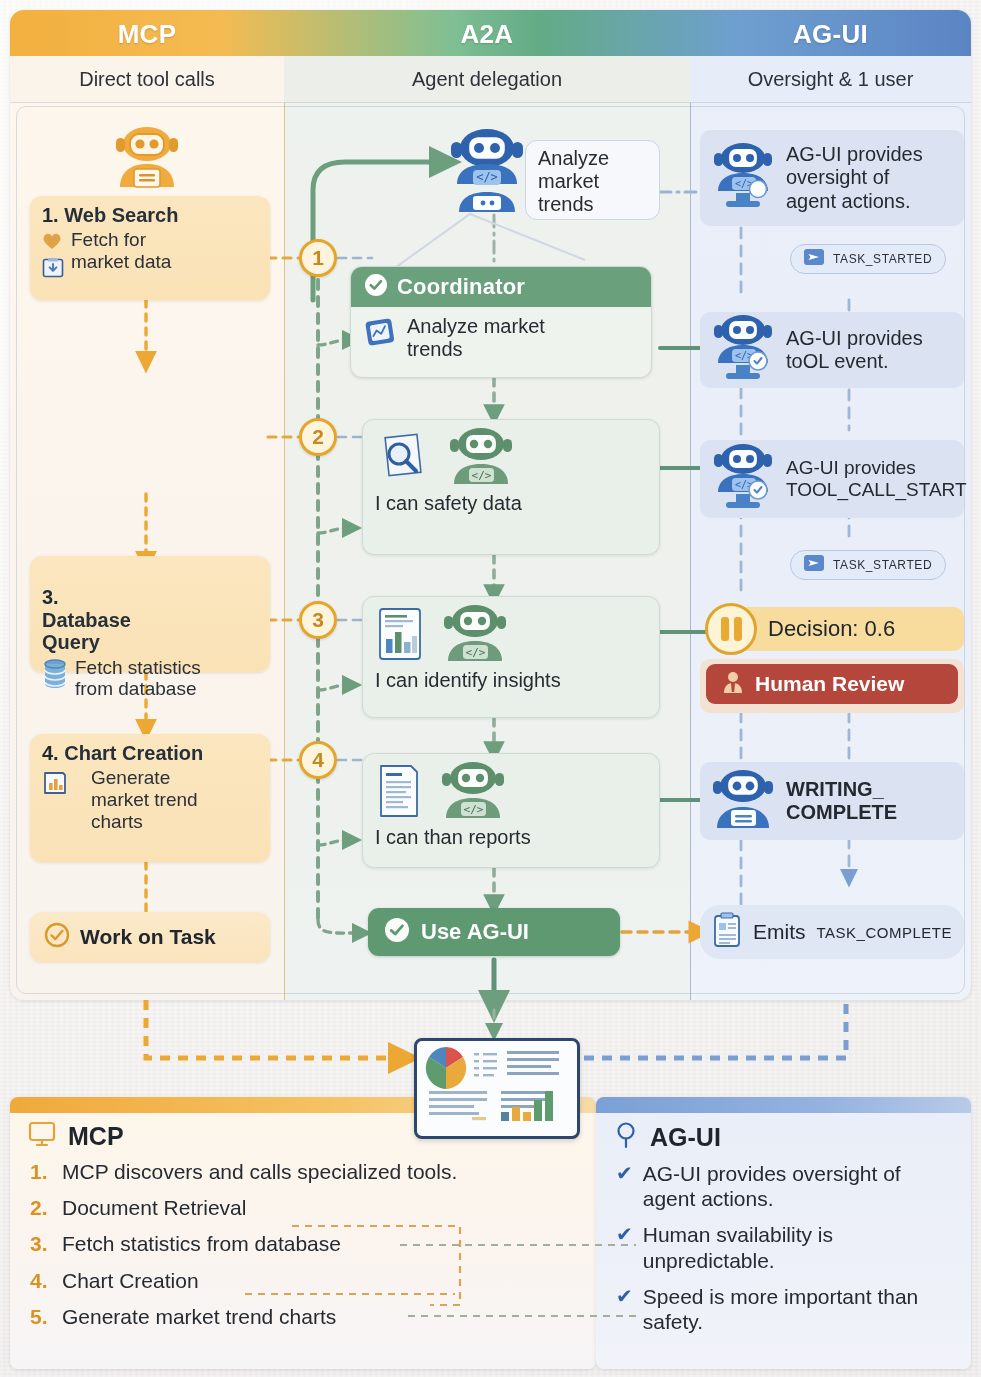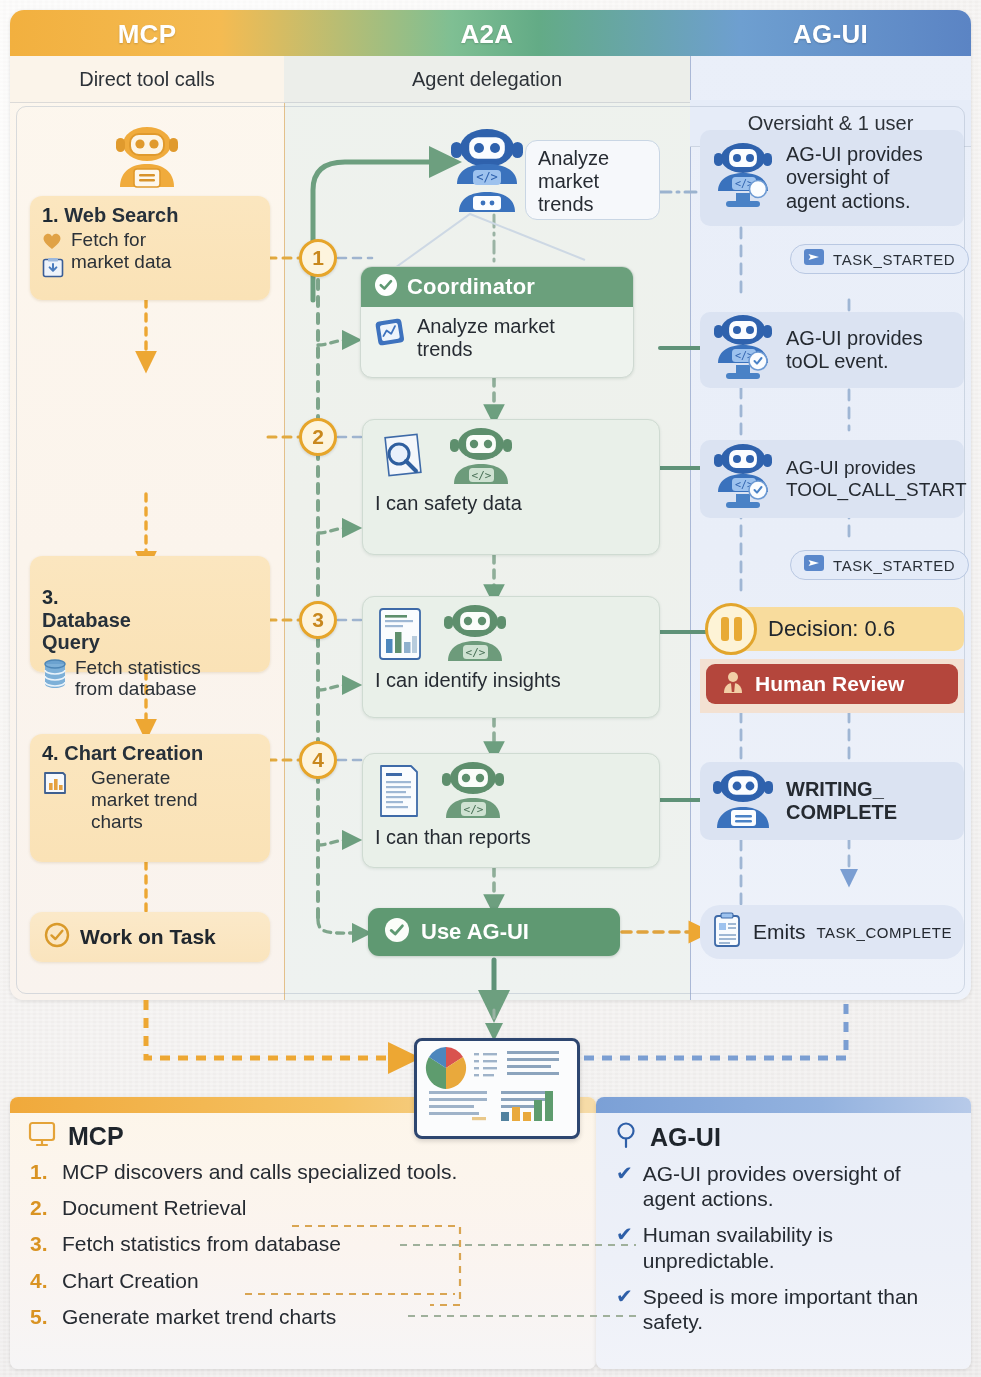--- a/index.html
+++ b/index.html
@@ -35,21 +35,21 @@
     text-align:center;letter-spacing:.3px;text-shadow:0 1px 2px rgba(0,0,0,.18);}
   .hdrlbl.m{left:0;width:274px;}
   .hdrlbl.a{left:274px;width:406px;}
   .hdrlbl.g{left:680px;width:281px;}
 
   .subbar{position:absolute;left:0;top:46px;width:100%;height:46px;}
   .subseg{position:absolute;top:0;height:46px;display:flex;align-items:center;justify-content:center;
     font-size:20px;color:#2d3238;border-bottom:1px solid rgba(150,160,175,.30);}
   .subseg.m{left:0;width:274px;background:#fbf4ea;}
   .subseg.a{left:274px;width:406px;background:#eceeea;}
-  .subseg.g{left:680px;width:281px;background:#e6ecf8;margin-top:44px;}
+  .subseg.g{left:680px;width:281px;background:#e6ecf8;}
 
   .innerframe{position:absolute;left:6px;top:96px;right:6px;bottom:6px;
     border:1px solid rgba(150,165,185,.35);border-radius:10px;pointer-events:none;}
 
   
   .ab{position:absolute;box-sizing:border-box;}
 
   
   .mcard{border-radius:12px;background:linear-gradient(180deg,#fbe6bf 0%,#fae2b6 100%);
     box-shadow:0 1px 3px rgba(150,110,40,.18);padding:8px 12px;}
@@ -84,28 +84,28 @@
   .useagui{border-radius:11px;background:#5f9972;display:flex;align-items:center;gap:11px;
     padding:8px 16px;box-shadow:0 1px 3px rgba(50,85,60,.25);}
   .useagui .lbl{color:#fff;font-size:22px;font-weight:600;}
 
   
   .aguirow{background:#dbe3f2;border-radius:10px;display:flex;align-items:center;gap:10px;
     padding:6px 10px;}
   .aguitext{font-size:20px;line-height:1.16;color:#252a31;}
   .pill{border:1px solid #b9c8e2;border-radius:16px;background:#e4ebf8;
     display:inline-flex;align-items:center;gap:9px;padding:4px 13px;}
-  .pill .lbl{font-size:15px;letter-spacing:.6px;color:#2a3038;}
+  .pill .lbl{font-size:12px;letter-spacing:.6px;color:#2a3038;}
   .decision{background:#f8dc9d;border-radius:10px;display:flex;align-items:center;
     padding:7px 14px 7px 54px;}
   .decision .lbl{font-size:22px;color:#20262d;}
   .pausecirc{width:52px;height:52px;border-radius:50%;background:#fdf3d6;
     border:3px solid #e2a52c;display:flex;align-items:center;justify-content:center;gap:5px;z-index:7;}
   .pausecirc i{display:block;width:8px;height:24px;border-radius:3px;background:#e8aa35;}
-  .humanwrap{background:#f3e1d2;border-radius:0;padding:5px 6px;}
+  .humanwrap{background:#f3e1d2;border-radius:10px;padding:5px 6px;}
   .human{background:#b4463c;border-radius:9px;display:flex;align-items:center;gap:11px;
     padding:6px 16px;}
   .human .lbl{color:#fff;font-size:21px;font-weight:600;}
   .emits{background:#dfe6f4;border-radius:20px;display:flex;align-items:center;gap:11px;padding:13px 12px;}
   .emits .b{font-size:21px;color:#23282f;}
   .emits .s{font-size:15px;letter-spacing:.5px;color:#23282f;}
 
   
   .dash{position:absolute;left:414px;top:1038px;width:160px;height:95px;
     border:3px solid #2d4670;border-radius:8px;background:#fbfcfd;
@@ -391,21 +391,21 @@
       <path d="M14,58 C14,44 27,38 44,38 C61,38 74,44 74,58 Z" fill="#3a72bd"></path>
       <rect x="30" y="44" width="28" height="15" rx="4" fill="#9dc2ee"></rect>
       <text x="44" y="55" font-size="12" fill="#2f62ad" text-anchor="middle" font-family="DejaVu Sans Mono, monospace">&lt;/&gt;</text>
       <path d="M16,86 C16,72 28,66 44,66 C60,66 72,72 72,86 Z" fill="#3a72bd"></path>
       <rect x="30" y="70" width="28" height="14" rx="3" fill="#fbfdff"></rect>
       <circle cx="40" cy="77" r="2.4" fill="#3a72bd"></circle>
         <circle cx="49" cy="77" r="2.4" fill="#3a72bd"></circle>
     </svg>
   </div>
 
-  <div class="ab coordbox raise" style="left:360px;top:266px;width:274px;height:112px;">
+  <div class="ab coordbox raise" style="left:350px;top:266px;width:302px;height:112px;">
     <div class="coordhd">
       <span>
         <svg width="24" height="24" viewBox="0 0 24 24">
           <circle cx="12" cy="12" r="11" fill="#fff"></circle>
           <path d="M6.8,12.2 L10.4,15.6 L17,8.2" stroke="#5f9972" stroke-width="2.6" fill="none" stroke-linecap="round" stroke-linejoin="round"></path>
         </svg>
       </span>
       <span class="lbl">Coordinator</span>
     </div>
     <div class="coordbody">

